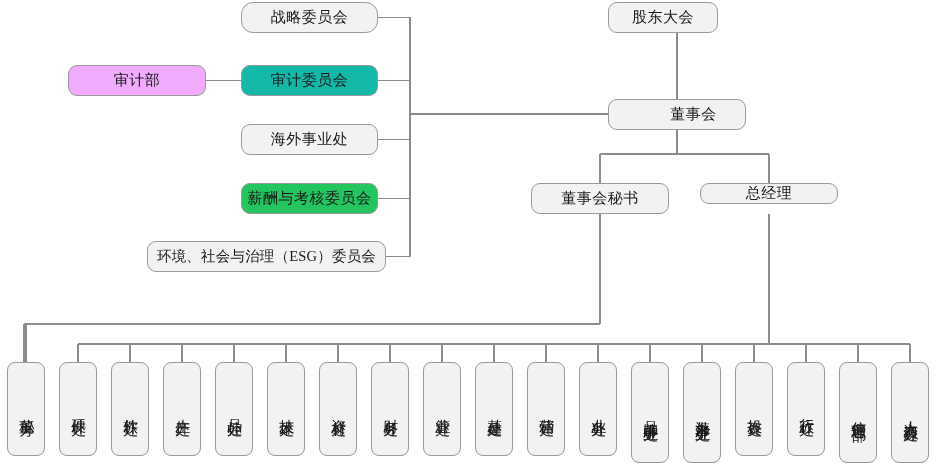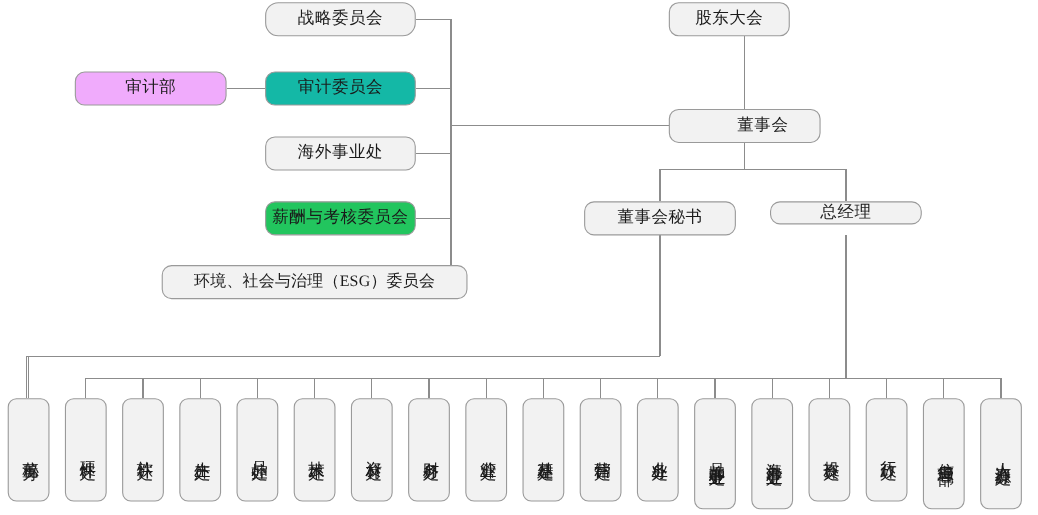--- a/index.html
+++ b/index.html
@@ -125,21 +125,21 @@
     </div>
     <div class="node horizontal" style="left: 241px; top: 65px; width: 137px; height: 31px; background: #14b8a6; border-color: rgb(154, 154, 154); color: rgb(26, 26, 26);">
       <span class="node-label">审计委员会</span>
     </div>
     <div class="node horizontal" style="left: 241px; top: 124px; width: 137px; height: 31px; background: rgb(242, 242, 242); border-color: rgb(154, 154, 154); color: rgb(26, 26, 26);">
       <span class="node-label">海外事业处</span>
     </div>
     <div class="node horizontal" style="left: 241px; top: 183px; width: 137px; height: 31px; background: #22c55e; border-color: rgb(154, 154, 154); color: rgb(26, 26, 26);">
       <span class="node-label">薪酬与考核委员会</span>
     </div>
-    <div class="node horizontal wide" style="left: 147px; top: 241px; width: 278px; height: 31px; background: rgb(242, 242, 242); border-color: rgb(154, 154, 154); color: rgb(26, 26, 26);">
+    <div class="node horizontal wide" style="left: 147px; top: 241px; width: 239px; height: 31px; background: rgb(242, 242, 242); border-color: rgb(154, 154, 154); color: rgb(26, 26, 26);">
       <span class="node-label">环境、社会与治理（ESG）委员会</span>
     </div>
     <div class="node vertical" style="left: 7px; top: 362px; width: 38px; height: 94px; background: rgb(242, 242, 242); border-color: rgb(154, 154, 154); color: rgb(26, 26, 26);">
       <span class="node-label">董秘办</span>
     </div>
     <div class="node vertical" style="left: 59px; top: 362px; width: 38px; height: 94px; background: rgb(242, 242, 242); border-color: rgb(154, 154, 154); color: rgb(26, 26, 26);">
       <span class="node-label">硬件处</span>
     </div>
     <div class="node vertical" style="left: 111px; top: 362px; width: 38px; height: 94px; background: rgb(242, 242, 242); border-color: rgb(154, 154, 154); color: rgb(26, 26, 26);">
       <span class="node-label">软件处</span>

